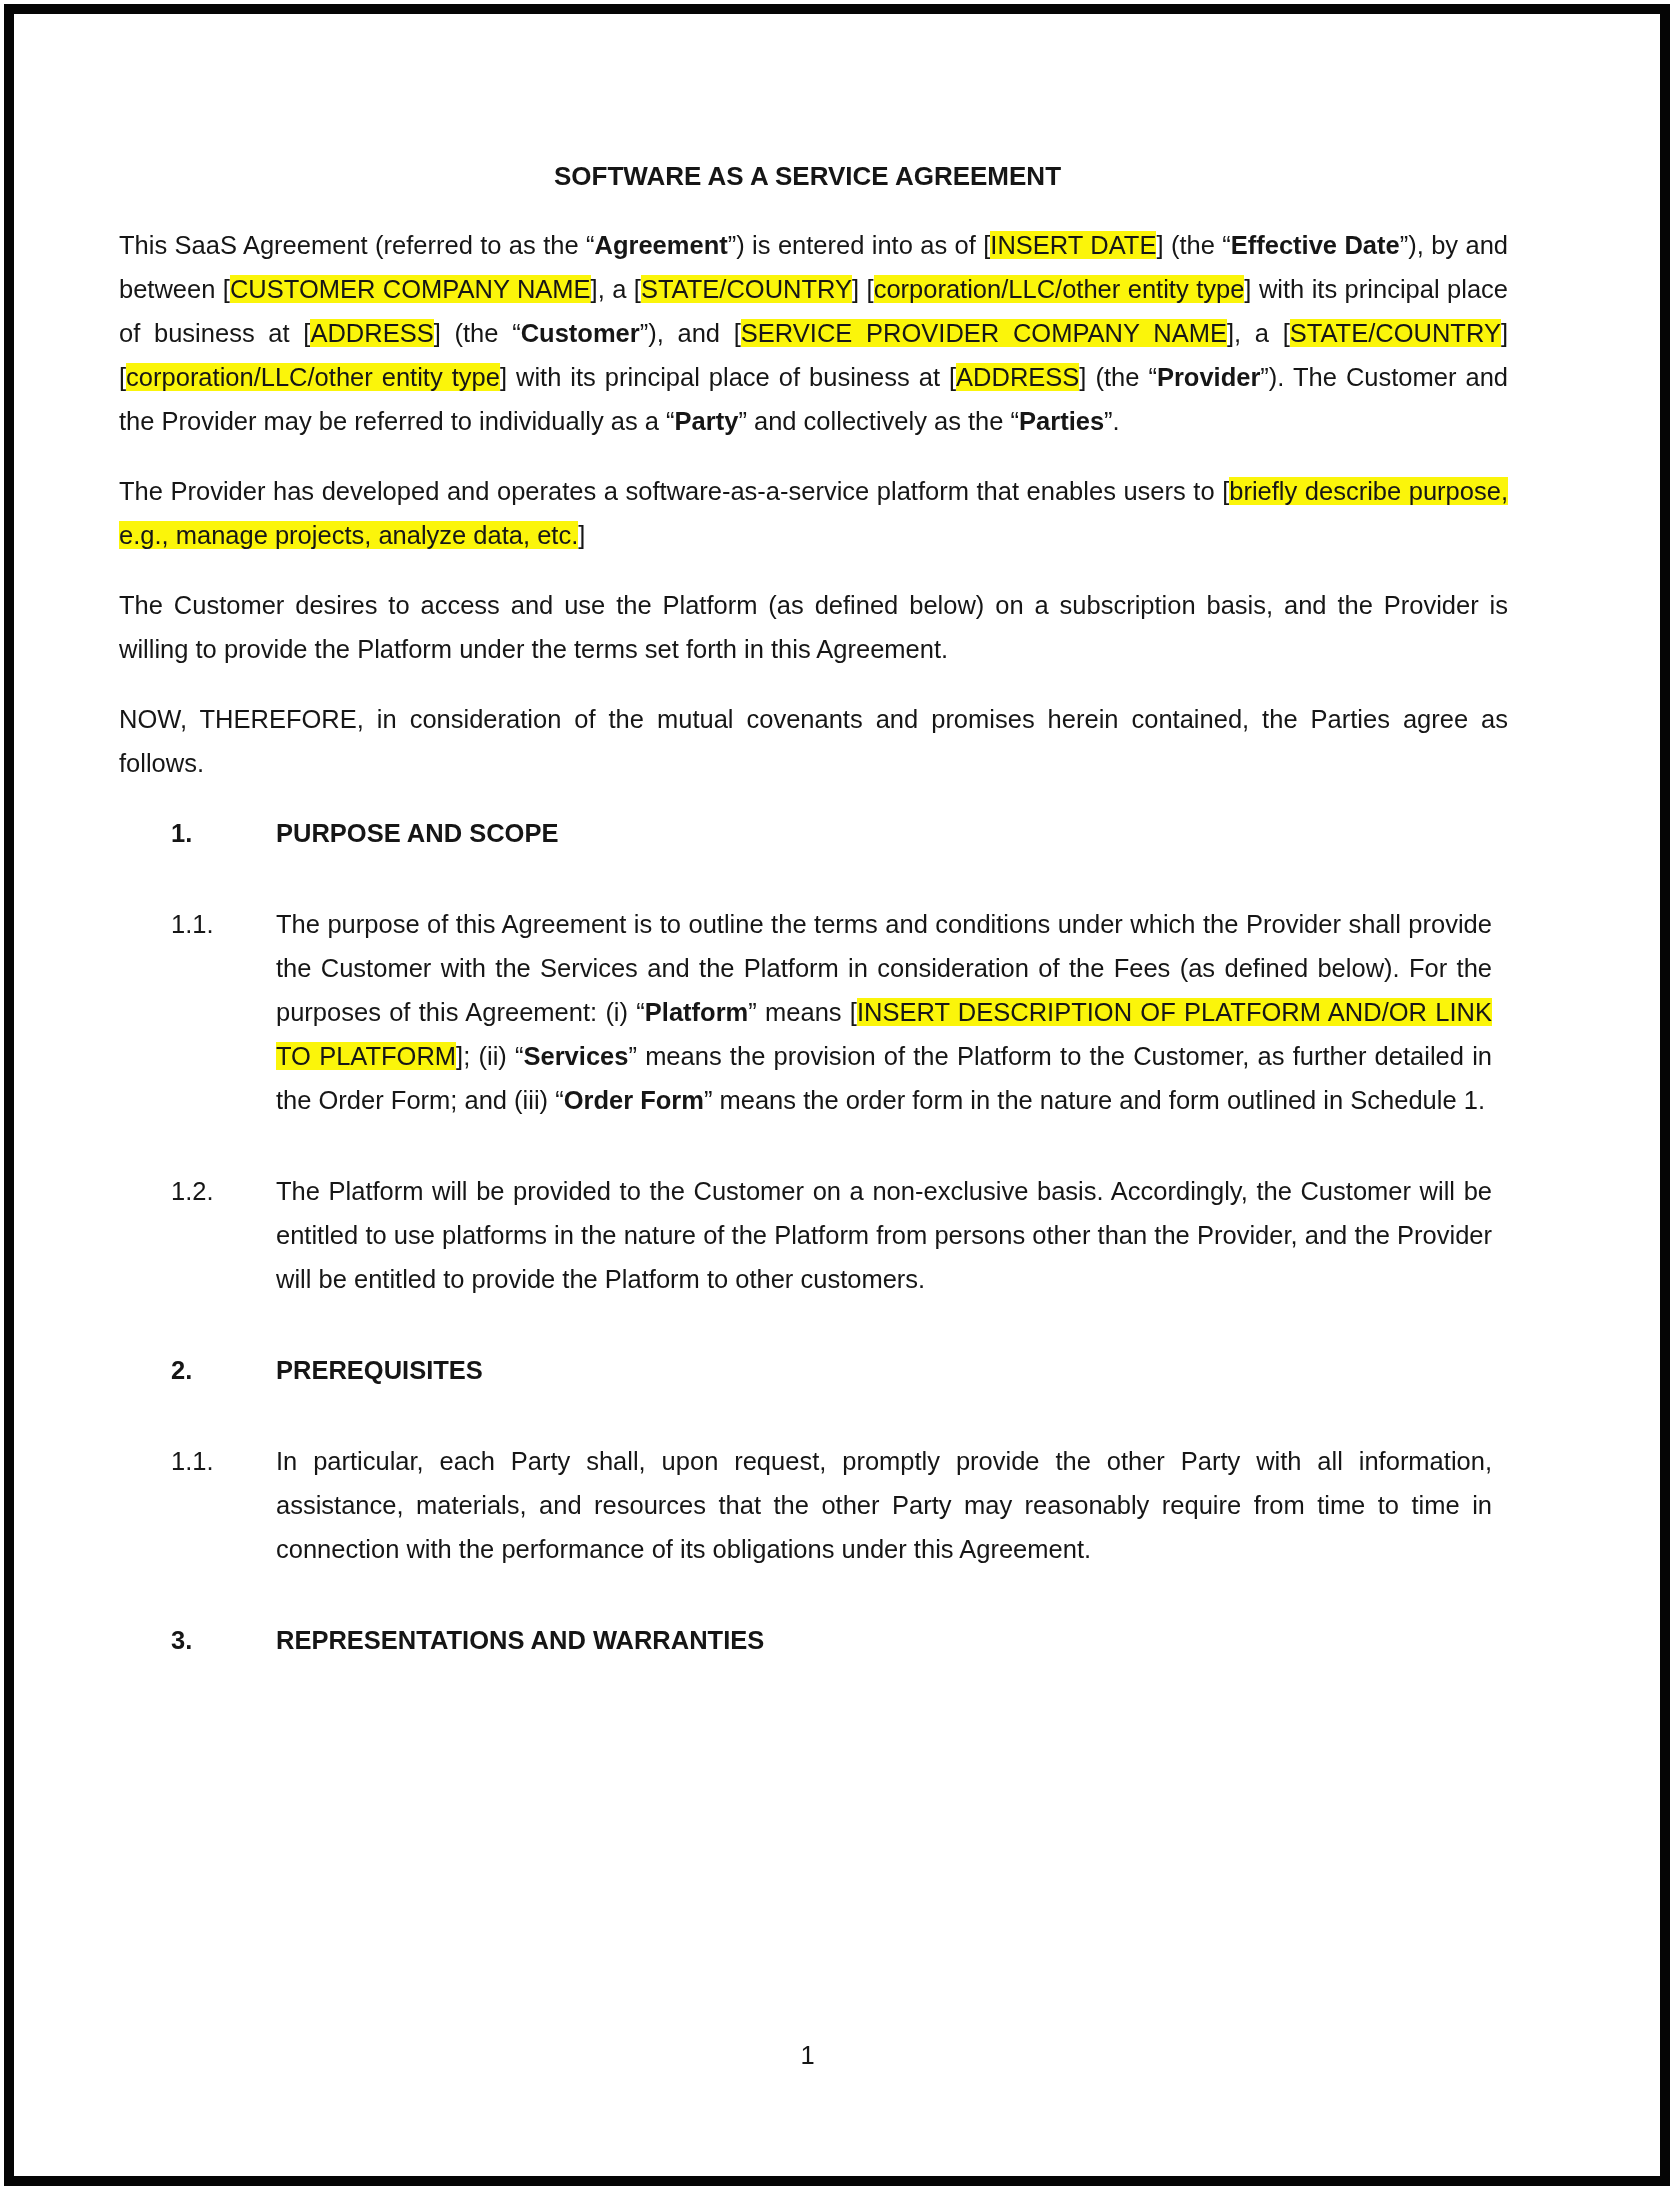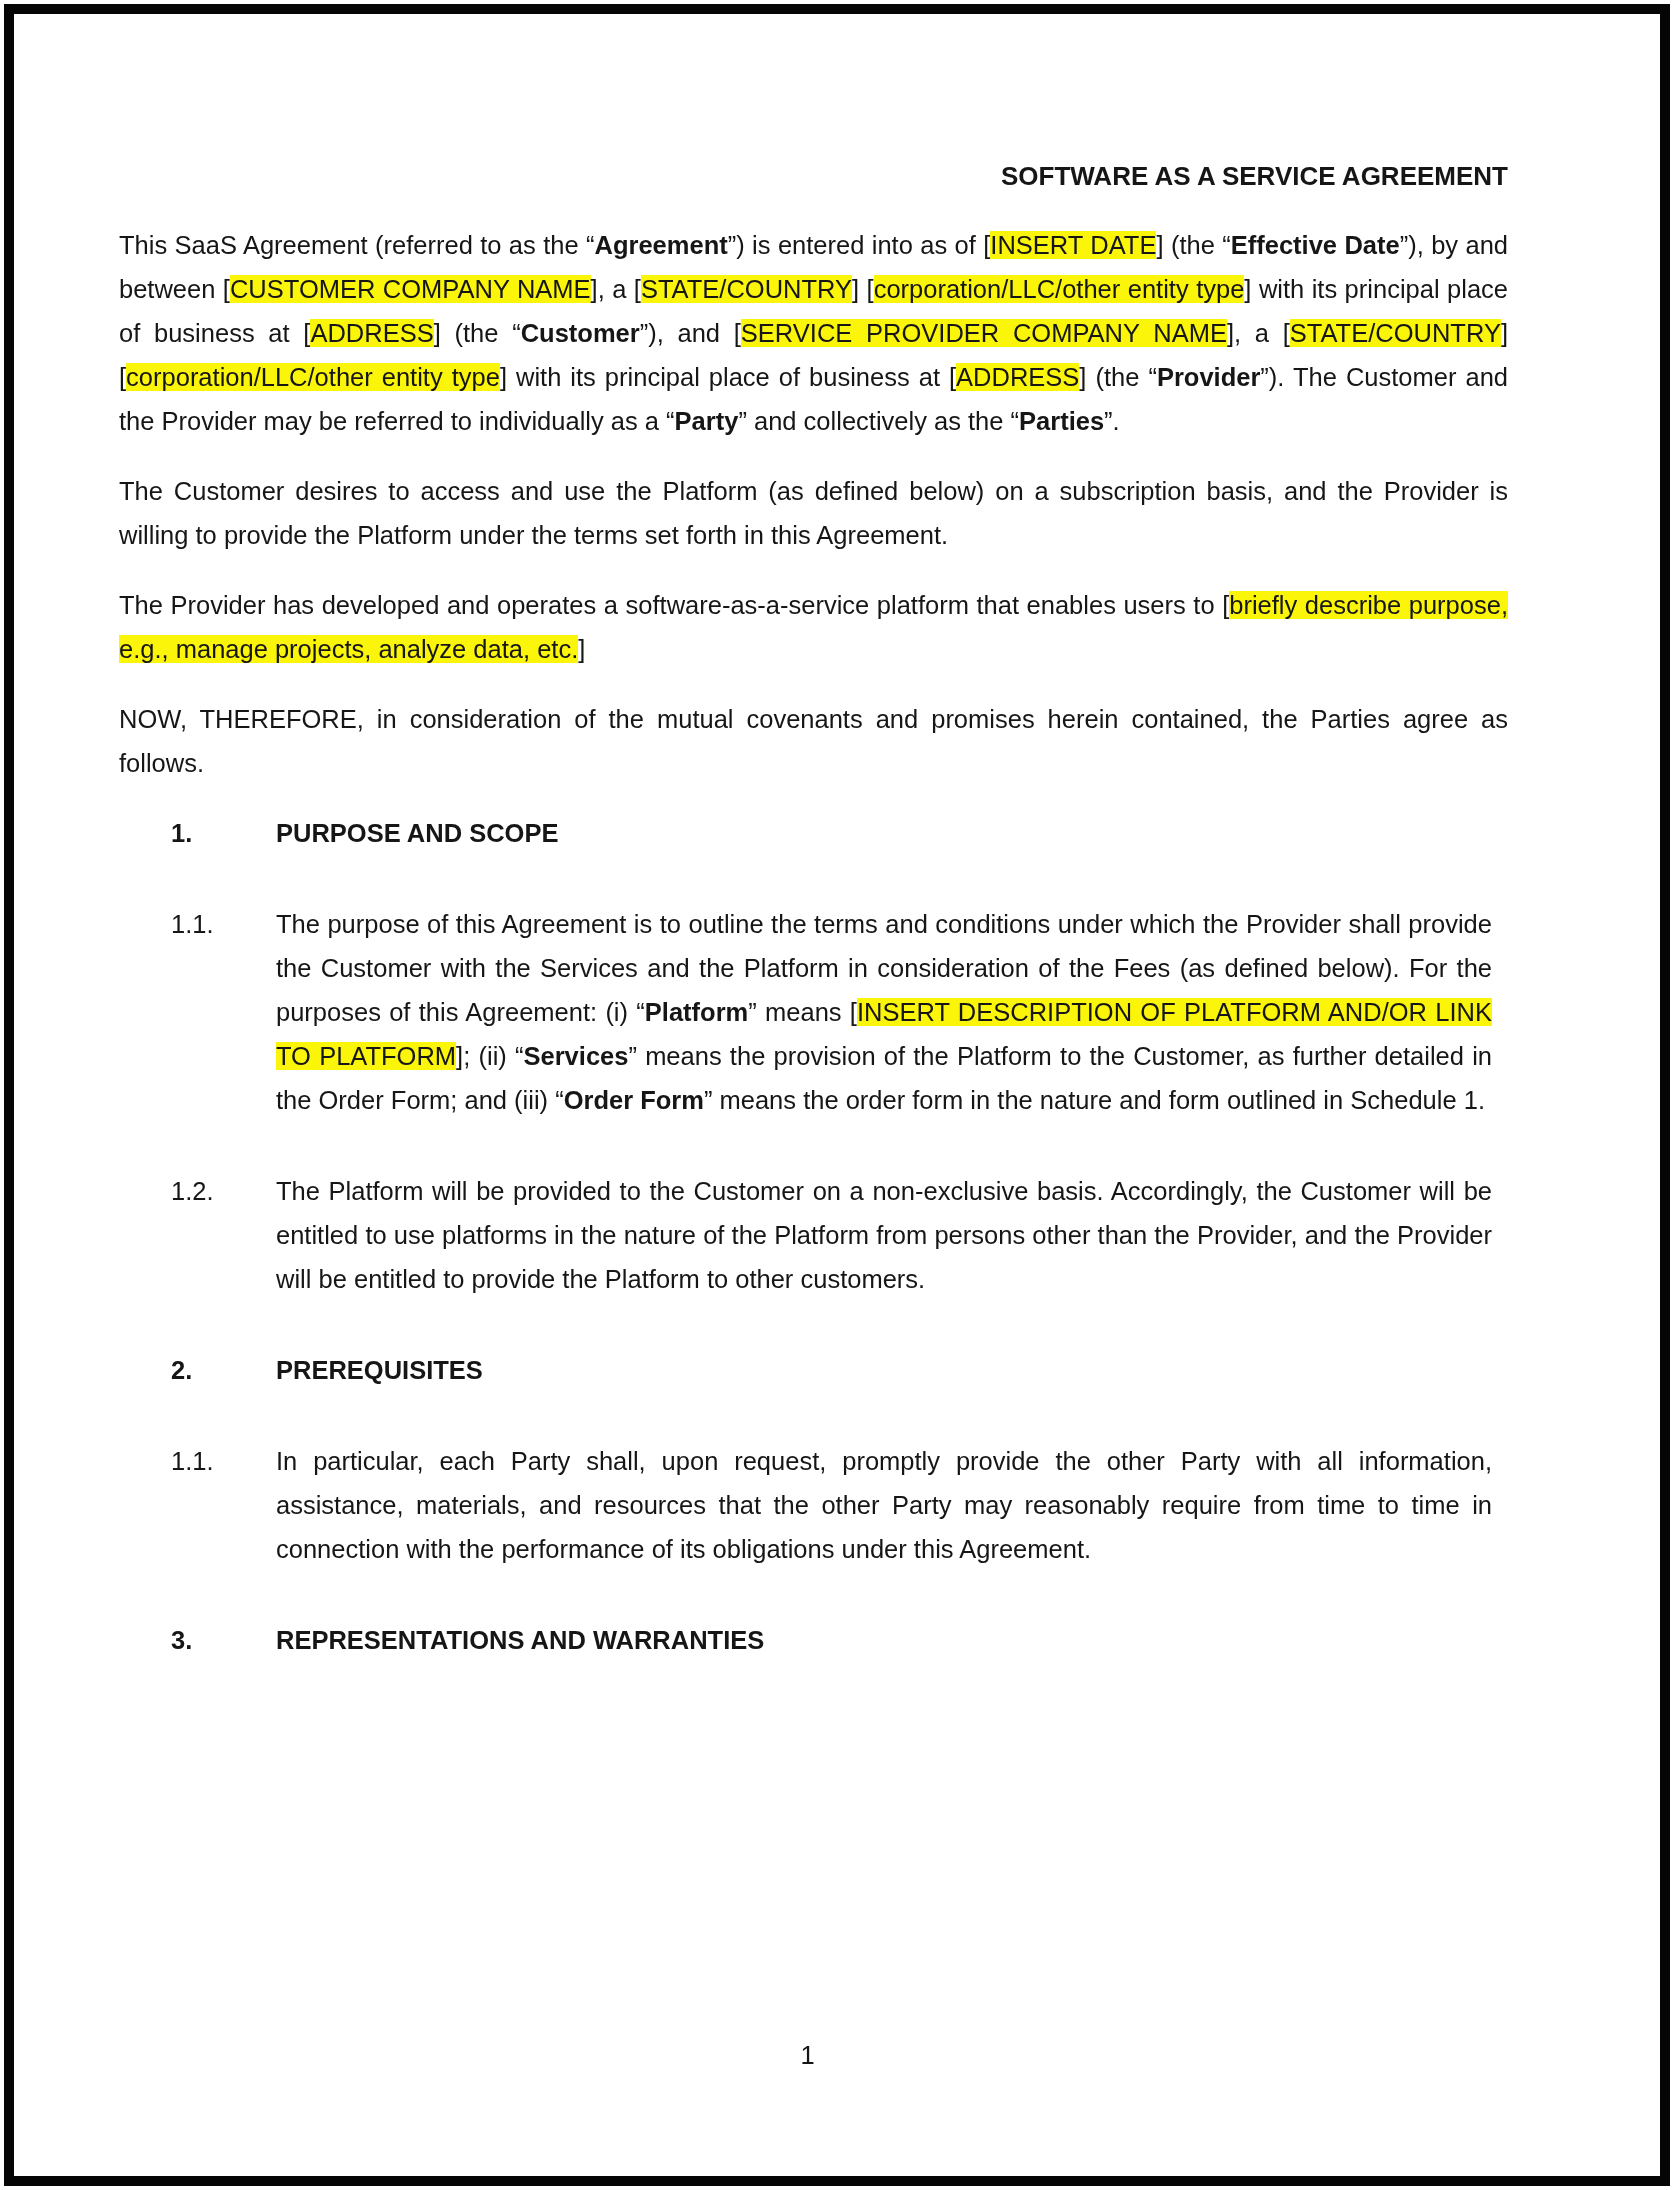--- a/index.html
+++ b/index.html
@@ -14,21 +14,21 @@
   .frame {
     position:absolute; inset:4.4px;
     border:10.5px solid #050505;
     pointer-events:none;
   }
   .content {
     position:absolute;
     left:107px; right:166px; top:154px;
   }
   .doc-title {
-    text-align:right;
+    text-align:center;
     font-weight:bold;
     font-size:26px;
     line-height:44px;
     margin:0 0 24.6px 0;
   }
   p.intro {
     font-size:25.5px;
     line-height:44px;
     text-align:justify;
     margin:0 0 26px 12px;
@@ -62,22 +62,22 @@
 </style>
 </head>
 <body>
 
 <div class="page">
   <div class="frame"></div>
   <div class="content">
     <div class="doc-title">SOFTWARE AS A SERVICE AGREEMENT</div>
     <div id="intro-root">
         <p class="intro"><span>This SaaS Agreement (referred to as the “</span><span class="b">Agreement</span><span>”) is entered into as of [</span><span class="h">INSERT DATE</span><span>] (the “</span><span class="b">Effective Date</span><span>”), by and between [</span><span class="h">CUSTOMER COMPANY NAME</span><span>], a [</span><span class="h">STATE/COUNTRY</span><span>] [</span><span class="h">corporation/LLC/other entity type</span><span>] with its principal place of business at [</span><span class="h">ADDRESS</span><span>] (the “</span><span class="b">Customer</span><span>”), and [</span><span class="h">SERVICE PROVIDER COMPANY NAME</span><span>], a [</span><span class="h">STATE/COUNTRY</span><span>] [</span><span class="h">corporation/LLC/other entity type</span><span>] with its principal place of business at [</span><span class="h">ADDRESS</span><span>] (the “</span><span class="b">Provider</span><span>”). The Customer and the Provider may be referred to individually as a “</span><span class="b">Party</span><span>” and collectively as the “</span><span class="b">Parties</span><span>”.</span></p>
+        <p class="intro"><span>The Provider has developed and operates a software-as-a-service platform that enables users to [</span><span class="h">briefly describe purpose, e.g., manage projects, analyze data, etc.</span><span>]</span></p>
         <p class="intro"><span>The Customer desires to access and use the Platform (as defined below) on a subscription basis, and the Provider is willing to provide the Platform under the terms set forth in this Agreement.</span></p>
-        <p class="intro"><span>The Provider has developed and operates a software-as-a-service platform that enables users to [</span><span class="h">briefly describe purpose, e.g., manage projects, analyze data, etc.</span><span>]</span></p>
         <p class="intro"><span>NOW, THEREFORE, in consideration of the mutual covenants and promises herein contained, the Parties agree as follows.</span></p>
       </div>
     <div id="sections-root">
         <div class="sec-heading">
           <span>1.</span>
           <span>PURPOSE AND SCOPE</span>
         </div>
         <div class="clause">
           <span>1.1.</span>
           <div class="body"><span>The purpose of this Agreement is to outline the terms and conditions under which the Provider shall provide the Customer with the Services and the Platform in consideration of the Fees (as defined below). For the purposes of this Agreement: (i) “</span><span class="b">Platform</span><span>” means [</span><span class="h">INSERT DESCRIPTION OF PLATFORM AND/OR LINK TO PLATFORM</span><span>]; (ii) “</span><span class="b">Services</span><span>” means the provision of the Platform to the Customer, as further detailed in the Order Form; and (iii) “</span><span class="b">Order Form</span><span>” means the order form in the nature and form outlined in Schedule 1.</span></div>

